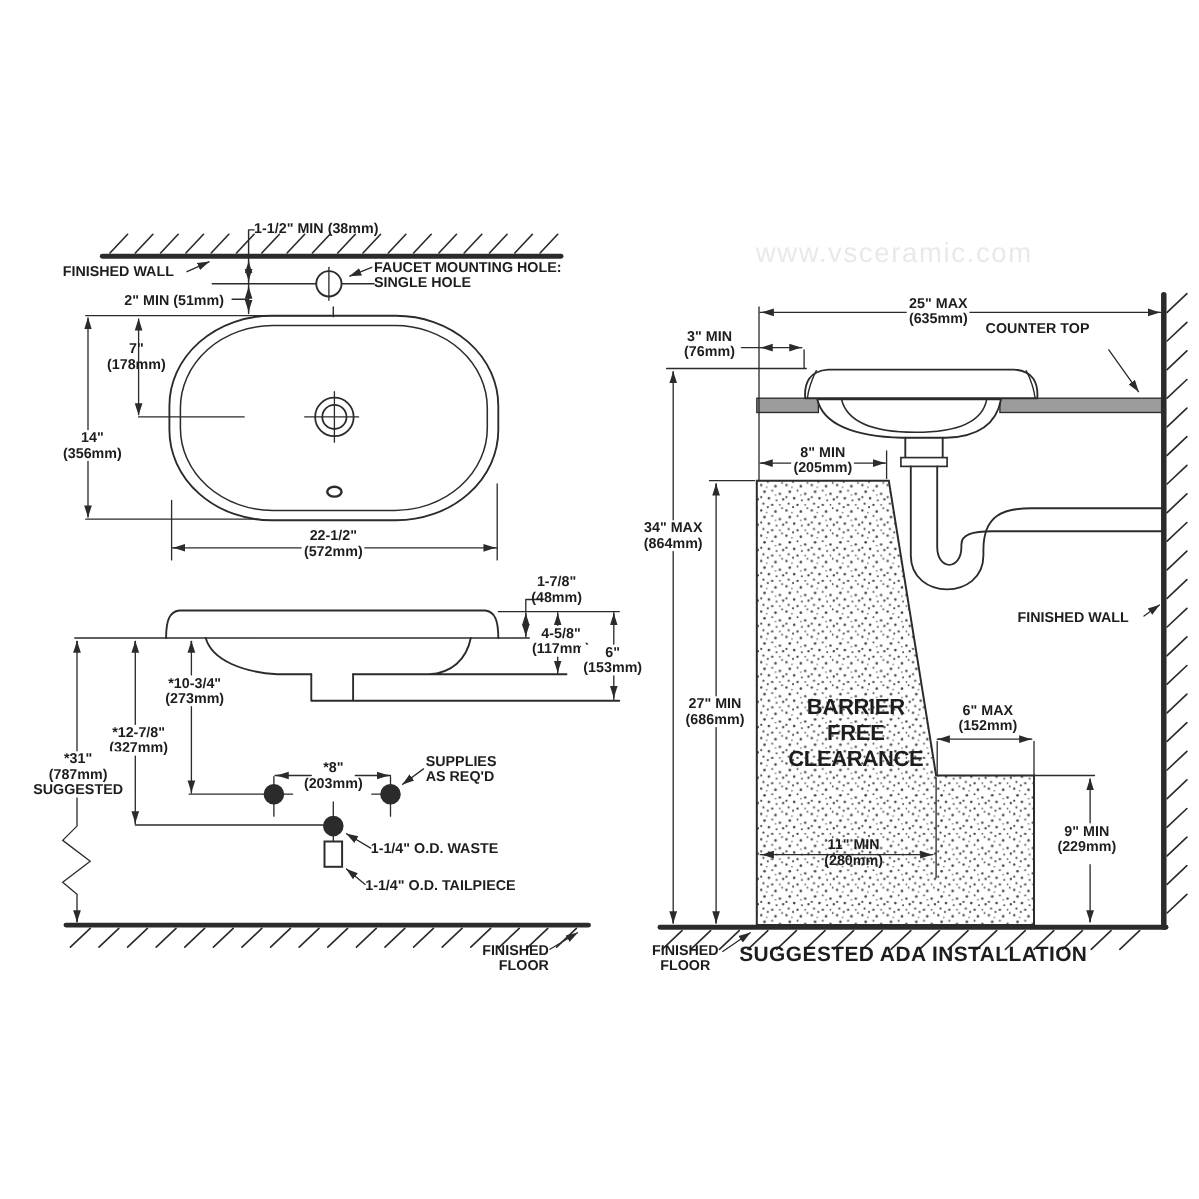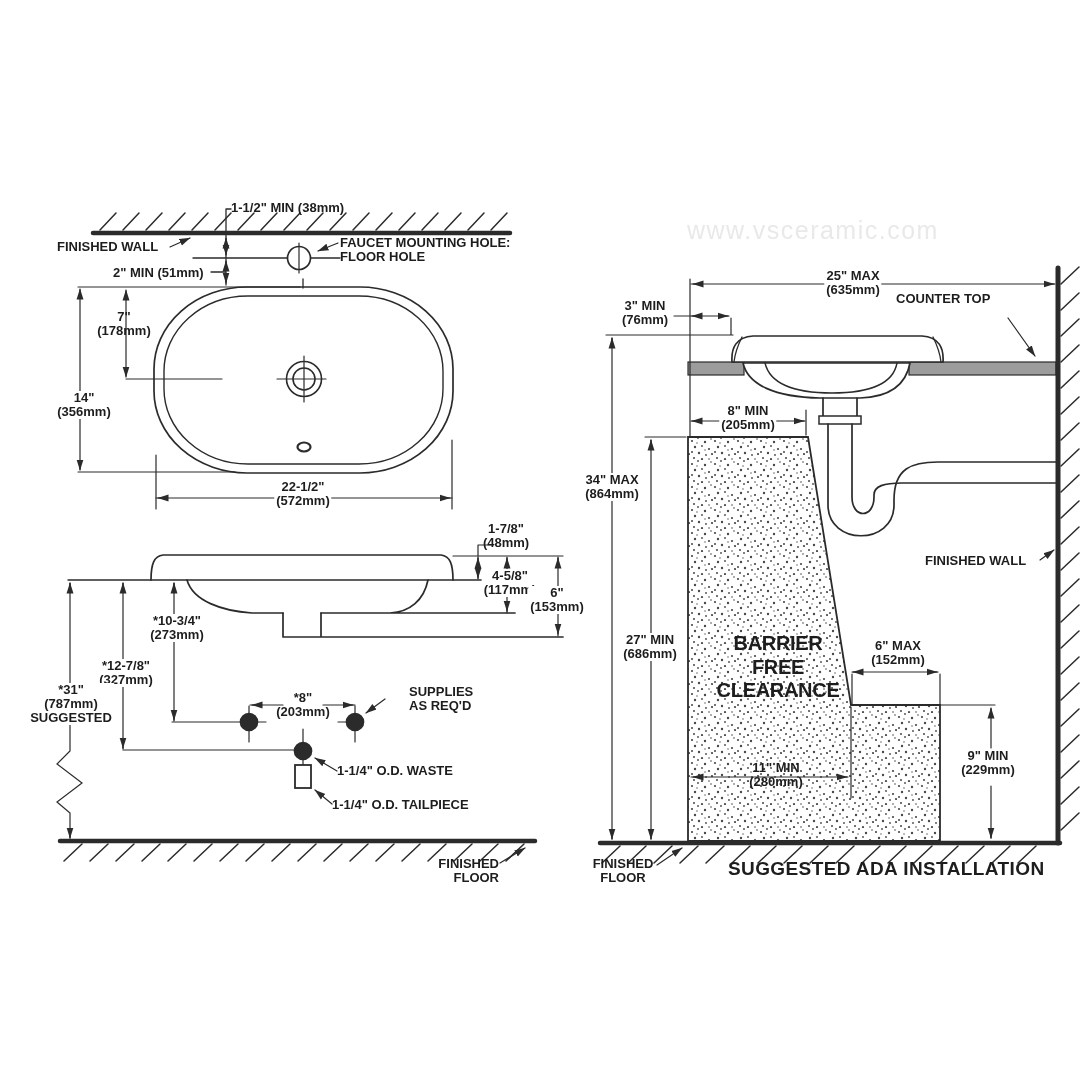--- a/index.html
+++ b/index.html
@@ -157,21 +157,21 @@
       <path d="M657 865 L682 848" marker-end="url(#arr)"></path>
     </g>
   </g>
 </svg>
 
   <div class="lbl wm" style="left:687px;top:217px">www.vsceramic.com</div>
 
   <div class="lbl" style="left:231px;top:201px;white-space:nowrap">1-1/2" MIN (38mm)</div>
   <div class="lbl" style="left:57px;top:240px;white-space:nowrap">FINISHED WALL</div>
   <div class="lbl" style="left:340px;top:236px">FAUCET MOUNTING HOLE:
-FLOOR HOLE</div>
+SINGLE HOLE</div>
   <div class="lbl" style="left:113px;top:266px;white-space:nowrap">2" MIN (51mm)</div>
   <div class="lbl c" style="left:124px;top:310px">7"
 (178mm)</div>
   <div class="lbl c bg" style="left:84px;top:391px">14"
 (356mm)</div>
   <div class="lbl c bg" style="left:303px;top:480px">22-1/2"
 (572mm)</div>
 
   <div class="lbl c" style="left:506px;top:522px">1-7/8"
 (48mm)</div>
@@ -181,21 +181,21 @@
 (153mm)</div>
   <div class="lbl c bg" style="left:177px;top:614px">*10-3/4"
 (273mm)</div>
   <div class="lbl c bg" style="left:126px;top:659px">*12-7/8"
 (327mm)</div>
   <div class="lbl c bg" style="left:71px;top:683px">*31"
 (787mm)
 SUGGESTED</div>
   <div class="lbl c" style="left:303px;top:691px">*8"
 (203mm)</div>
-  <div class="lbl" style="left:409px;top:685px">SUPPLIES
+  <div class="lbl" style="left:387px;top:685px">SUPPLIES
 AS REQ'D</div>
   <div class="lbl" style="left:337px;top:764px;white-space:nowrap">1-1/4" O.D. WASTE</div>
   <div class="lbl" style="left:332px;top:798px;white-space:nowrap">1-1/4" O.D. TAILPIECE</div>
   <div class="lbl rt" style="left:419px;top:857px;width:80px">FINISHED
 FLOOR</div>
 
   <div class="lbl c bg" style="left:853px;top:269px">25" MAX
 (635mm)</div>
   <div class="lbl c" style="left:645px;top:299px">3" MIN
 (76mm)</div>
@@ -211,15 +211,15 @@
 CLEARANCE</div>
   <div class="lbl c" style="left:898px;top:639px">6" MAX
 (152mm)</div>
   <div class="lbl" style="left:925px;top:554px;white-space:nowrap">FINISHED WALL</div>
   <div class="lbl c" style="left:776px;top:761px">11" MIN
 (280mm)</div>
   <div class="lbl c" style="left:988px;top:749px">9" MIN
 (229mm)</div>
   <div class="lbl c" style="left:623px;top:857px">FINISHED
 FLOOR</div>
-  <div class="lbl title" style="left:728px;top:859px;white-space:nowrap">SUGGESTED ADA INSTALLATION</div>
+  <div class="lbl title" style="left:672px;top:859px;white-space:nowrap">SUGGESTED ADA INSTALLATION</div>
 
 </div>
 
 </body></html>

